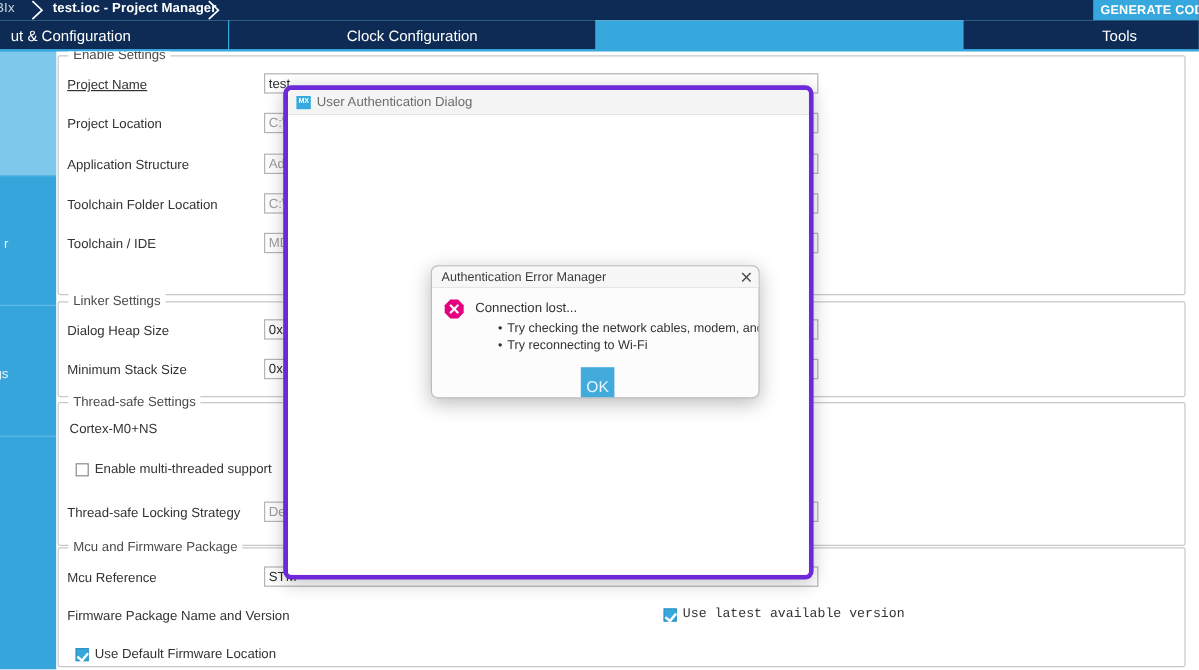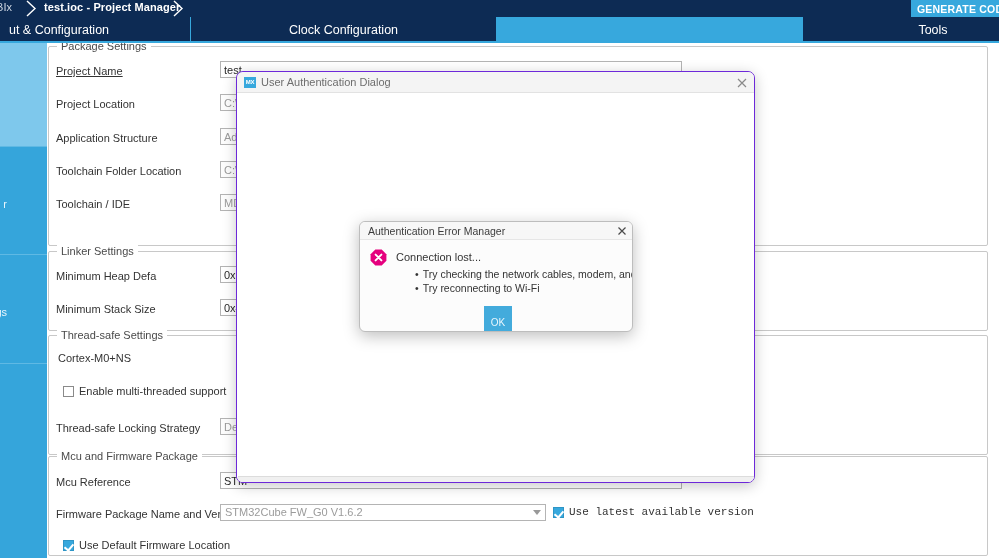--- a/index.html
+++ b/index.html
@@ -182,23 +182,23 @@
     content: ""; position: absolute;
     left: 2px; top: 1px; width: 4px; height: 7px;
     border-right: 2px solid #ffffff; border-bottom: 2px solid #ffffff;
     transform: rotate(40deg);
   }
 
   .static-text { position: absolute; font-size: 11px; color: #333333; white-space: nowrap; }
 
   
   #auth-dialog {
-    position: absolute; left: 236px; top: 71px; width: 519px; height: 412px;
-    background: #ffffff;
-    border: 1px solid #6d28d9;
+    position: absolute; left: 236px; top: 71px; width: 442px; height: 412px;
+    background: #ffffff;
+    border: 4px solid #6d28d9;
     border-radius: 7px;
     box-shadow: 0 3px 14px rgba(0,0,0,.22);
     overflow: hidden;
   }
   #auth-titlebar {
     position: absolute; left: 0; top: 0; width: 519px; height: 21px;
     background: #f4f4f4;
     border-bottom: 1px solid #e2e2e2;
     border-radius: 7px 7px 0 0;
   }
@@ -267,21 +267,21 @@
     white-space: nowrap; line-height: 14px;
   }
   #error-bullets .bullet-line::before {
     content: "\2022"; margin-right: 4px;
   }
   #error-ok-button {
     position: absolute; left: 124px; top: 84px; width: 28px; height: 32px;
     background: #43abdc;
     border: none;
     color: #e8f6fd;
-    font-size: 10px;
+    font-size: 13px;
     font-family: "Liberation Sans", sans-serif;
     text-align: center;
     line-height: 15px;
     padding: 0;
   }
   #error-ok-button .ok-underline {
     position: absolute; left: 7px; bottom: 2px; width: 14px; height: 1px;
     background: #dceef8;
   }
 </style>
@@ -325,42 +325,42 @@
   </div>
   <div class="sb-divider" style="top:320px;"></div>
   <div class="sidebar-item" id="sb-item-3">
     <span class="sb-label"></span>
   </div>
 </div>
 
 <div id="content">
 
   <div class="group-box" id="grp-project">
-    <div class="group-title">Package Settings</div>
+    <div class="group-title">Enable Settings</div>
 
     <div class="field-label" style="left:7px; top:18px;text-decoration:underline;">Project Name</div>
     <input class="text-input" style="left: 171px; top: 14px; width: 462px;" type="text" value="test">
 
     <div class="field-label" style="left:7px; top:51px;">Project Location</div>
     <input class="text-input readonly" style="left: 171px; top: 47px; width: 462px;" type="text" readonly="" value="C:\U">
 
     <div class="field-label" style="left:7px; top:85px;">Application Structure</div>
     <input class="text-input readonly" style="left: 171px; top: 81px; width: 462px;" type="text" readonly="" value="Adv">
 
     <div class="field-label" style="left:7px; top:118px;">Toolchain Folder Location</div>
     <input class="text-input readonly" style="left: 171px; top: 114px; width: 462px;" type="text" readonly="" value="C:\U">
 
     <div class="field-label" style="left:7px; top:151px;">Toolchain / IDE</div>
     <input class="text-input readonly" style="left: 171px; top: 147px; width: 462px;" type="text" readonly="" value="MDI">
   </div>
 
   <div class="group-box" id="grp-linker">
     <div class="group-title">Linker Settings</div>
 
-    <div class="field-label" style="left:7px; top:18px;">Minimum Heap Defa</div>
+    <div class="field-label" style="left:7px; top:18px;">Dialog Heap Size</div>
     <input class="text-input" style="left: 171px; top: 14px; width: 462px;" type="text" value="0x2">
 
     <div class="field-label" style="left:7px; top:51px;">Minimum Stack Size</div>
     <input class="text-input" style="left: 171px; top: 47px; width: 462px;" type="text" value="0x4">
   </div>
 
   <div class="group-box" id="grp-thread">
     <div class="group-title">Thread-safe Settings</div>
 
     <div class="static-text" style="left:9px; top:16px;">Cortex-M0+NS</div>
@@ -374,24 +374,20 @@
     <input class="text-input readonly" style="left: 171px; top: 82px; width: 462px;" type="text" readonly="" value="Defa">
   </div>
 
   <div class="group-box" id="grp-mcu">
     <div class="group-title">Mcu and Firmware Package</div>
 
     <div class="field-label" style="left:7px; top:19px;">Mcu Reference</div>
     <input class="text-input" style="left: 171px; top: 15px; width: 462px;" type="text" value="STM">
 
     <div class="field-label" style="left:7px; top:51px;">Firmware Package Name and Version</div>
-    <div class="combo" style="left:171px; top:47px; width:326px;">
-      <span class="combo-val">STM32Cube FW_G0 V1.6.2</span>
-      <span class="combo-arrow"></span>
-    </div>
 
     <div class="cb-row" style="left:504px; top:49px;font-family:Liberation Mono, monospace;">
       <span class="cbx checked"></span>
       <span>Use latest available version</span>
     </div>
 
     <div class="cb-row" style="left:14px; top:82px;">
       <span class="cbx checked"></span>
       <span>Use Default Firmware Location</span>
     </div>

